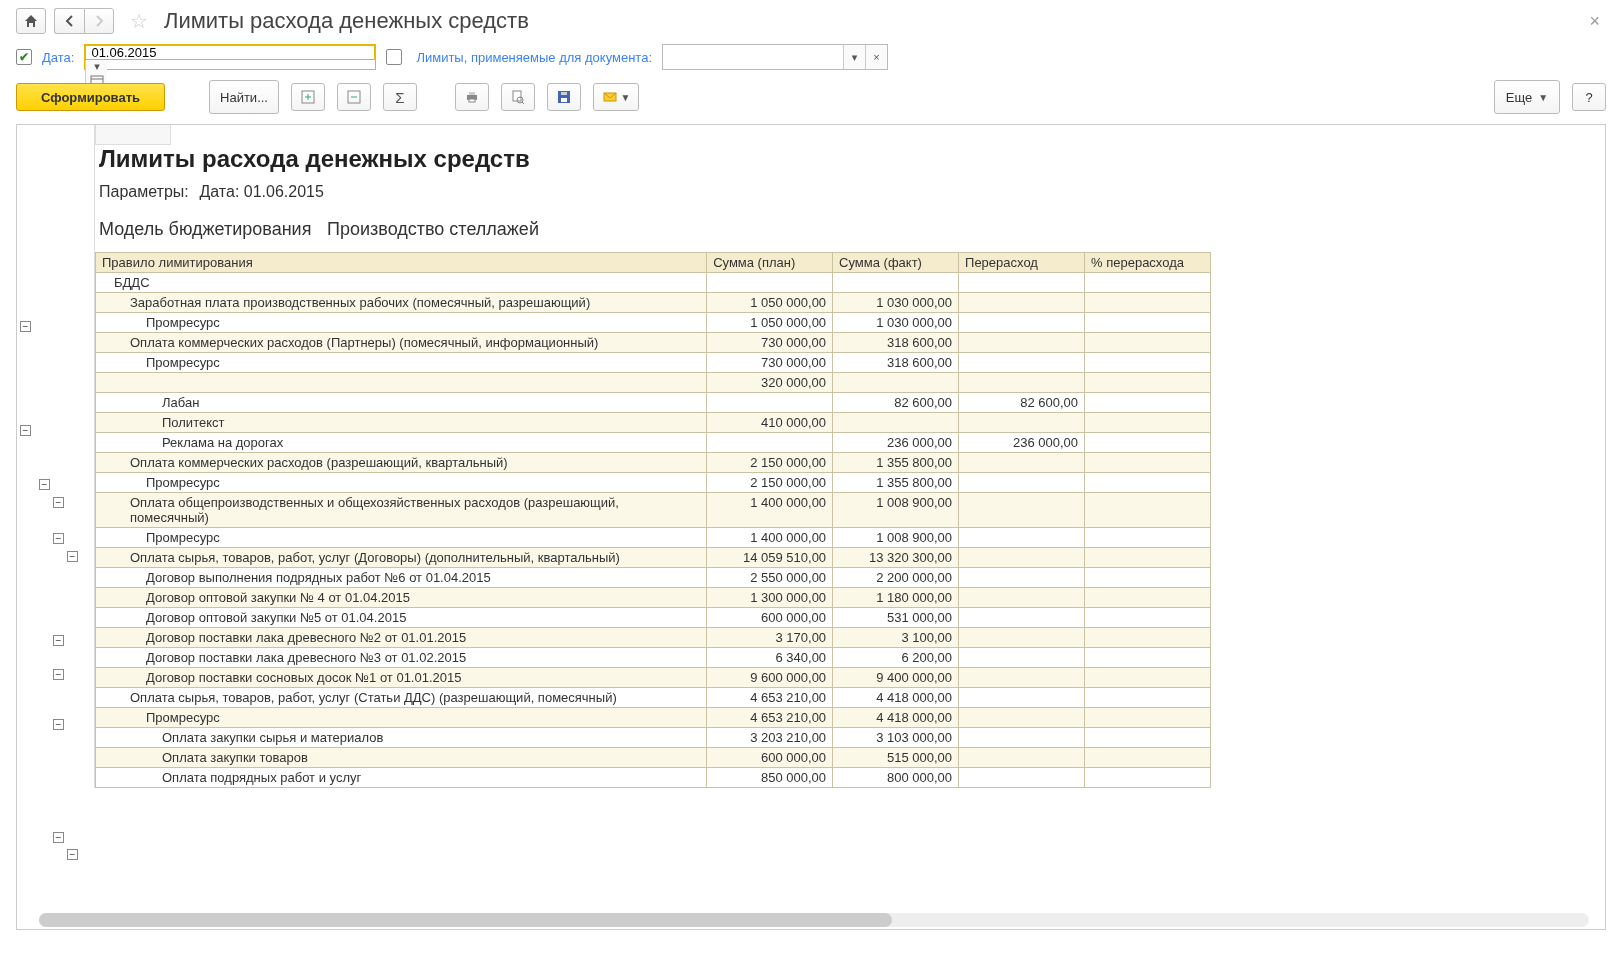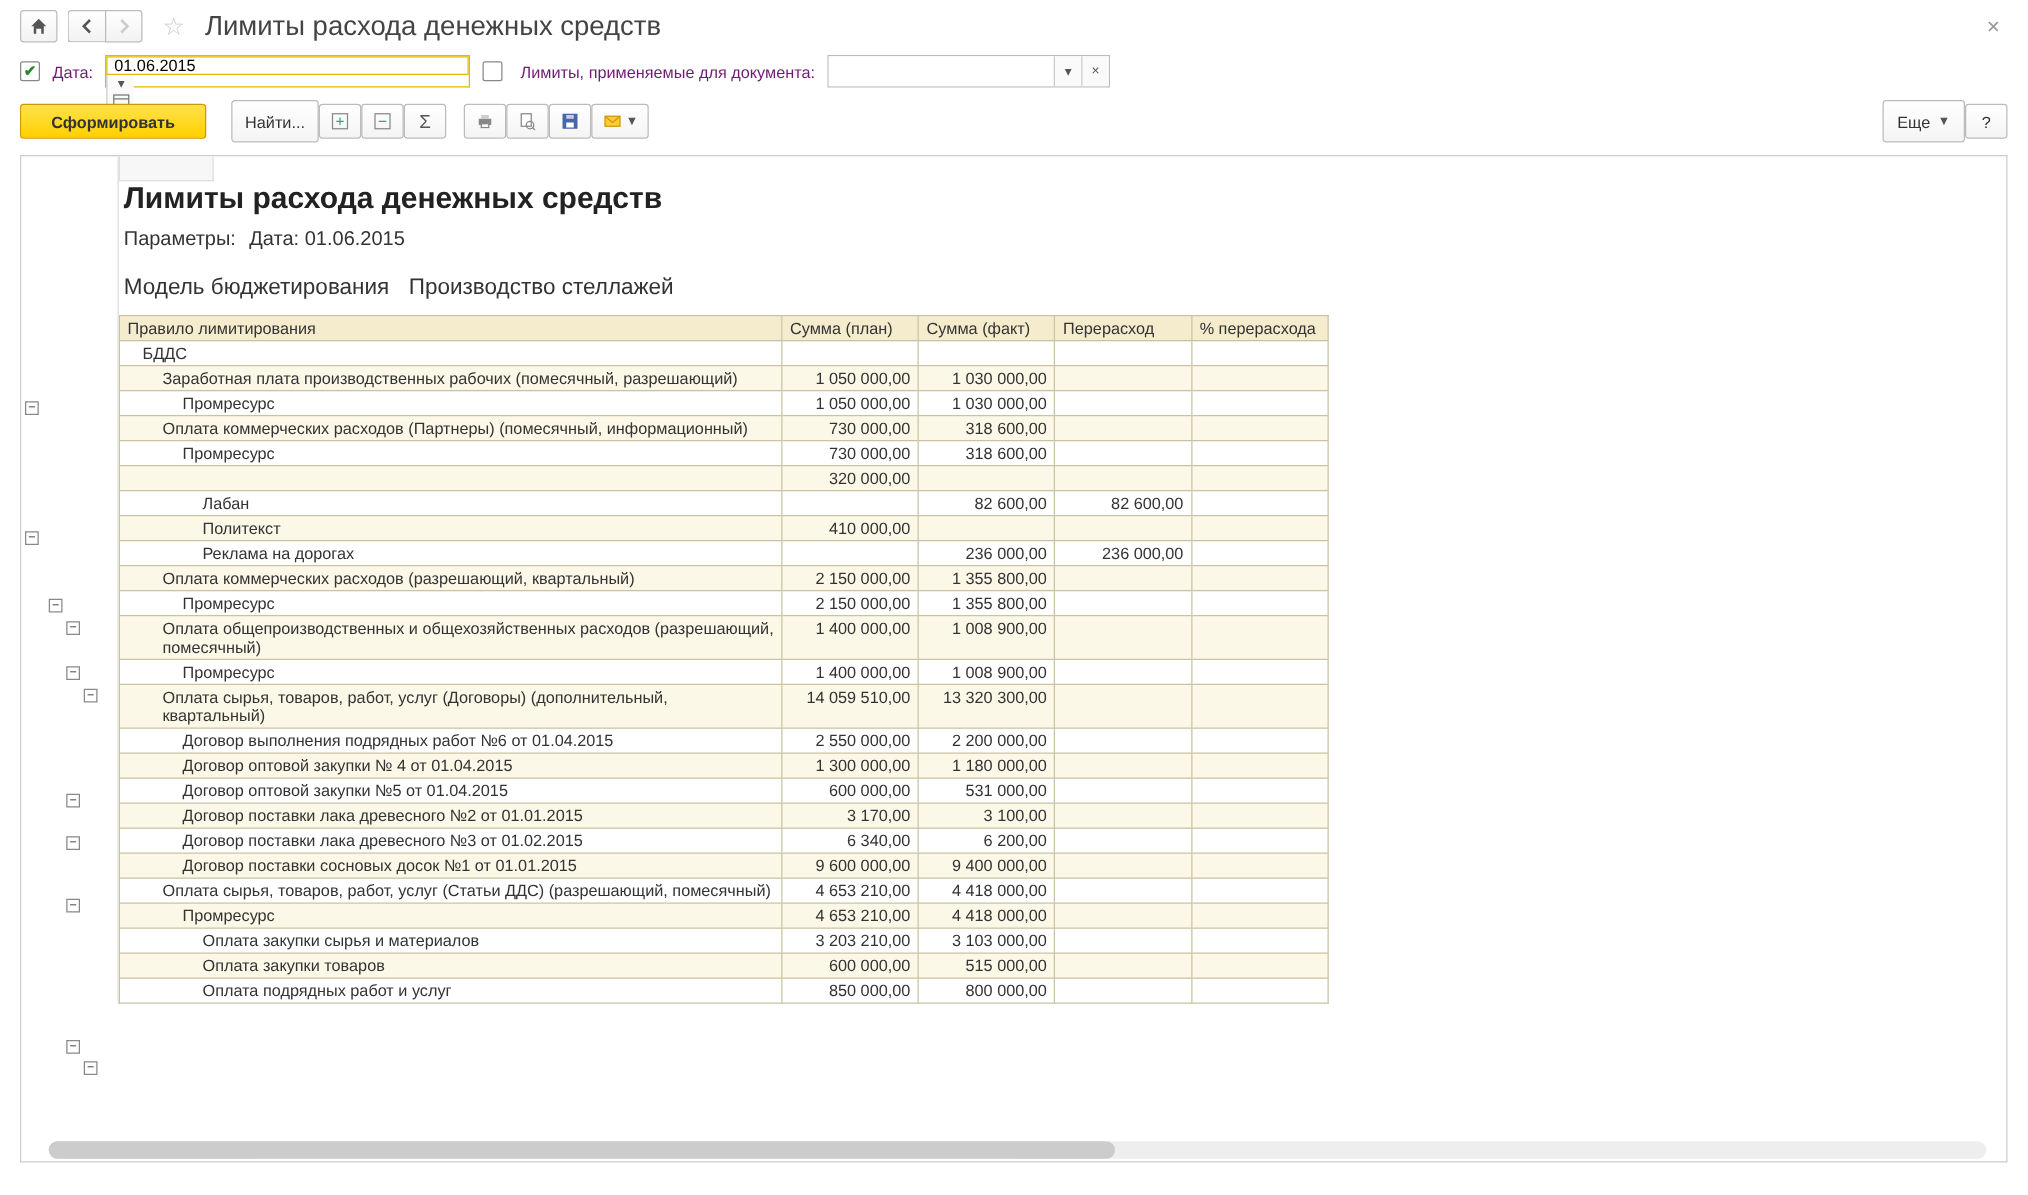--- a/index.html
+++ b/index.html
@@ -39,40 +39,40 @@
     align-items: center;
     padding: 4px 16px 10px 16px;
     gap: 10px;
   }
   .chk {
     width:16px; height:16px; border:1px solid #888; border-radius:2px;
     display:inline-flex; align-items:center; justify-content:center;
     background:#fff; cursor:pointer; font-size:12px; color:#2a8a2a;
   }
   .chk.checked::after{ content:"✔"; color:#2a8a2a; font-weight:bold;}
-  .label { color:#701a75; }
+  .label { color:#3b82f6; }
   .date-input-wrap {
     display:flex; border:1px solid #e6b800; height:26px;flex-direction:column;
   }
   .date-input {
     border:none; outline:1px solid #e6b800; outline-offset:-1px;
     width:290px; padding:0 6px; font-size:13px;
   }
   .input-spin, .input-cal {
     width:22px; border-left:1px solid #ccc; display:flex; align-items:center; justify-content:center;
     background:#fafafa; cursor:pointer; font-size:11px; color:#555;
   }
   .doc-input-wrap { display:flex; border:1px solid #bbb; height:26px; }
   .doc-input { border:none; width:180px; padding:0 6px;}
   .small-btn {
     width:22px; border-left:1px solid #ccc; display:flex; align-items:center; justify-content:center;
     background:#fafafa; cursor:pointer; font-size:11px; color:#555;
   }
   .toolbar {
-    display:flex; align-items:center; gap:0;
+    display:flex; align-items:center; gap:12px;
     padding: 0 16px 10px 16px;
   }
   .tbtn {
     height:28px; border:1px solid #bbb; border-radius:3px;
     background:linear-gradient(#fff,#f4f4f4);
     display:inline-flex; align-items:center; justify-content:center;
     padding:16px 10px; cursor:pointer; font-size:13px; color:#333;
   }
   .tbtn.yellow { background: linear-gradient(#ffe24a,#ffd000); border-color:#cc9a00; font-weight:bold; padding:0 24px;}
   .tbtn.icon { min-width:34px; padding:0 6px;}
@@ -113,21 +113,21 @@
     font-size:24px; font-weight:bold; color:#222;
     padding: 20px 0 6px 4px;
   }
   .rep-params { padding: 4px 0 18px 4px; font-size:16px;}
   .rep-params .plab { display:inline-block; width:96px;}
   .model-row { display:flex; padding-bottom:12px;}
   .model-lab { font-size:18px; color:#333; width:232px; padding-left:4px;}
   .model-val { font-size:18px; color:#333;}
   table.rep {
     border-collapse: collapse;
-    width: 968px;
+    width: 1116px;
   }
   table.rep th, table.rep td {
     border:1px solid #c9c3a3;
     padding:2px 6px;
     font-size:13px;
     height:18px;
     vertical-align:top;
   }
   table.rep th {
     background:#f4eccd;

